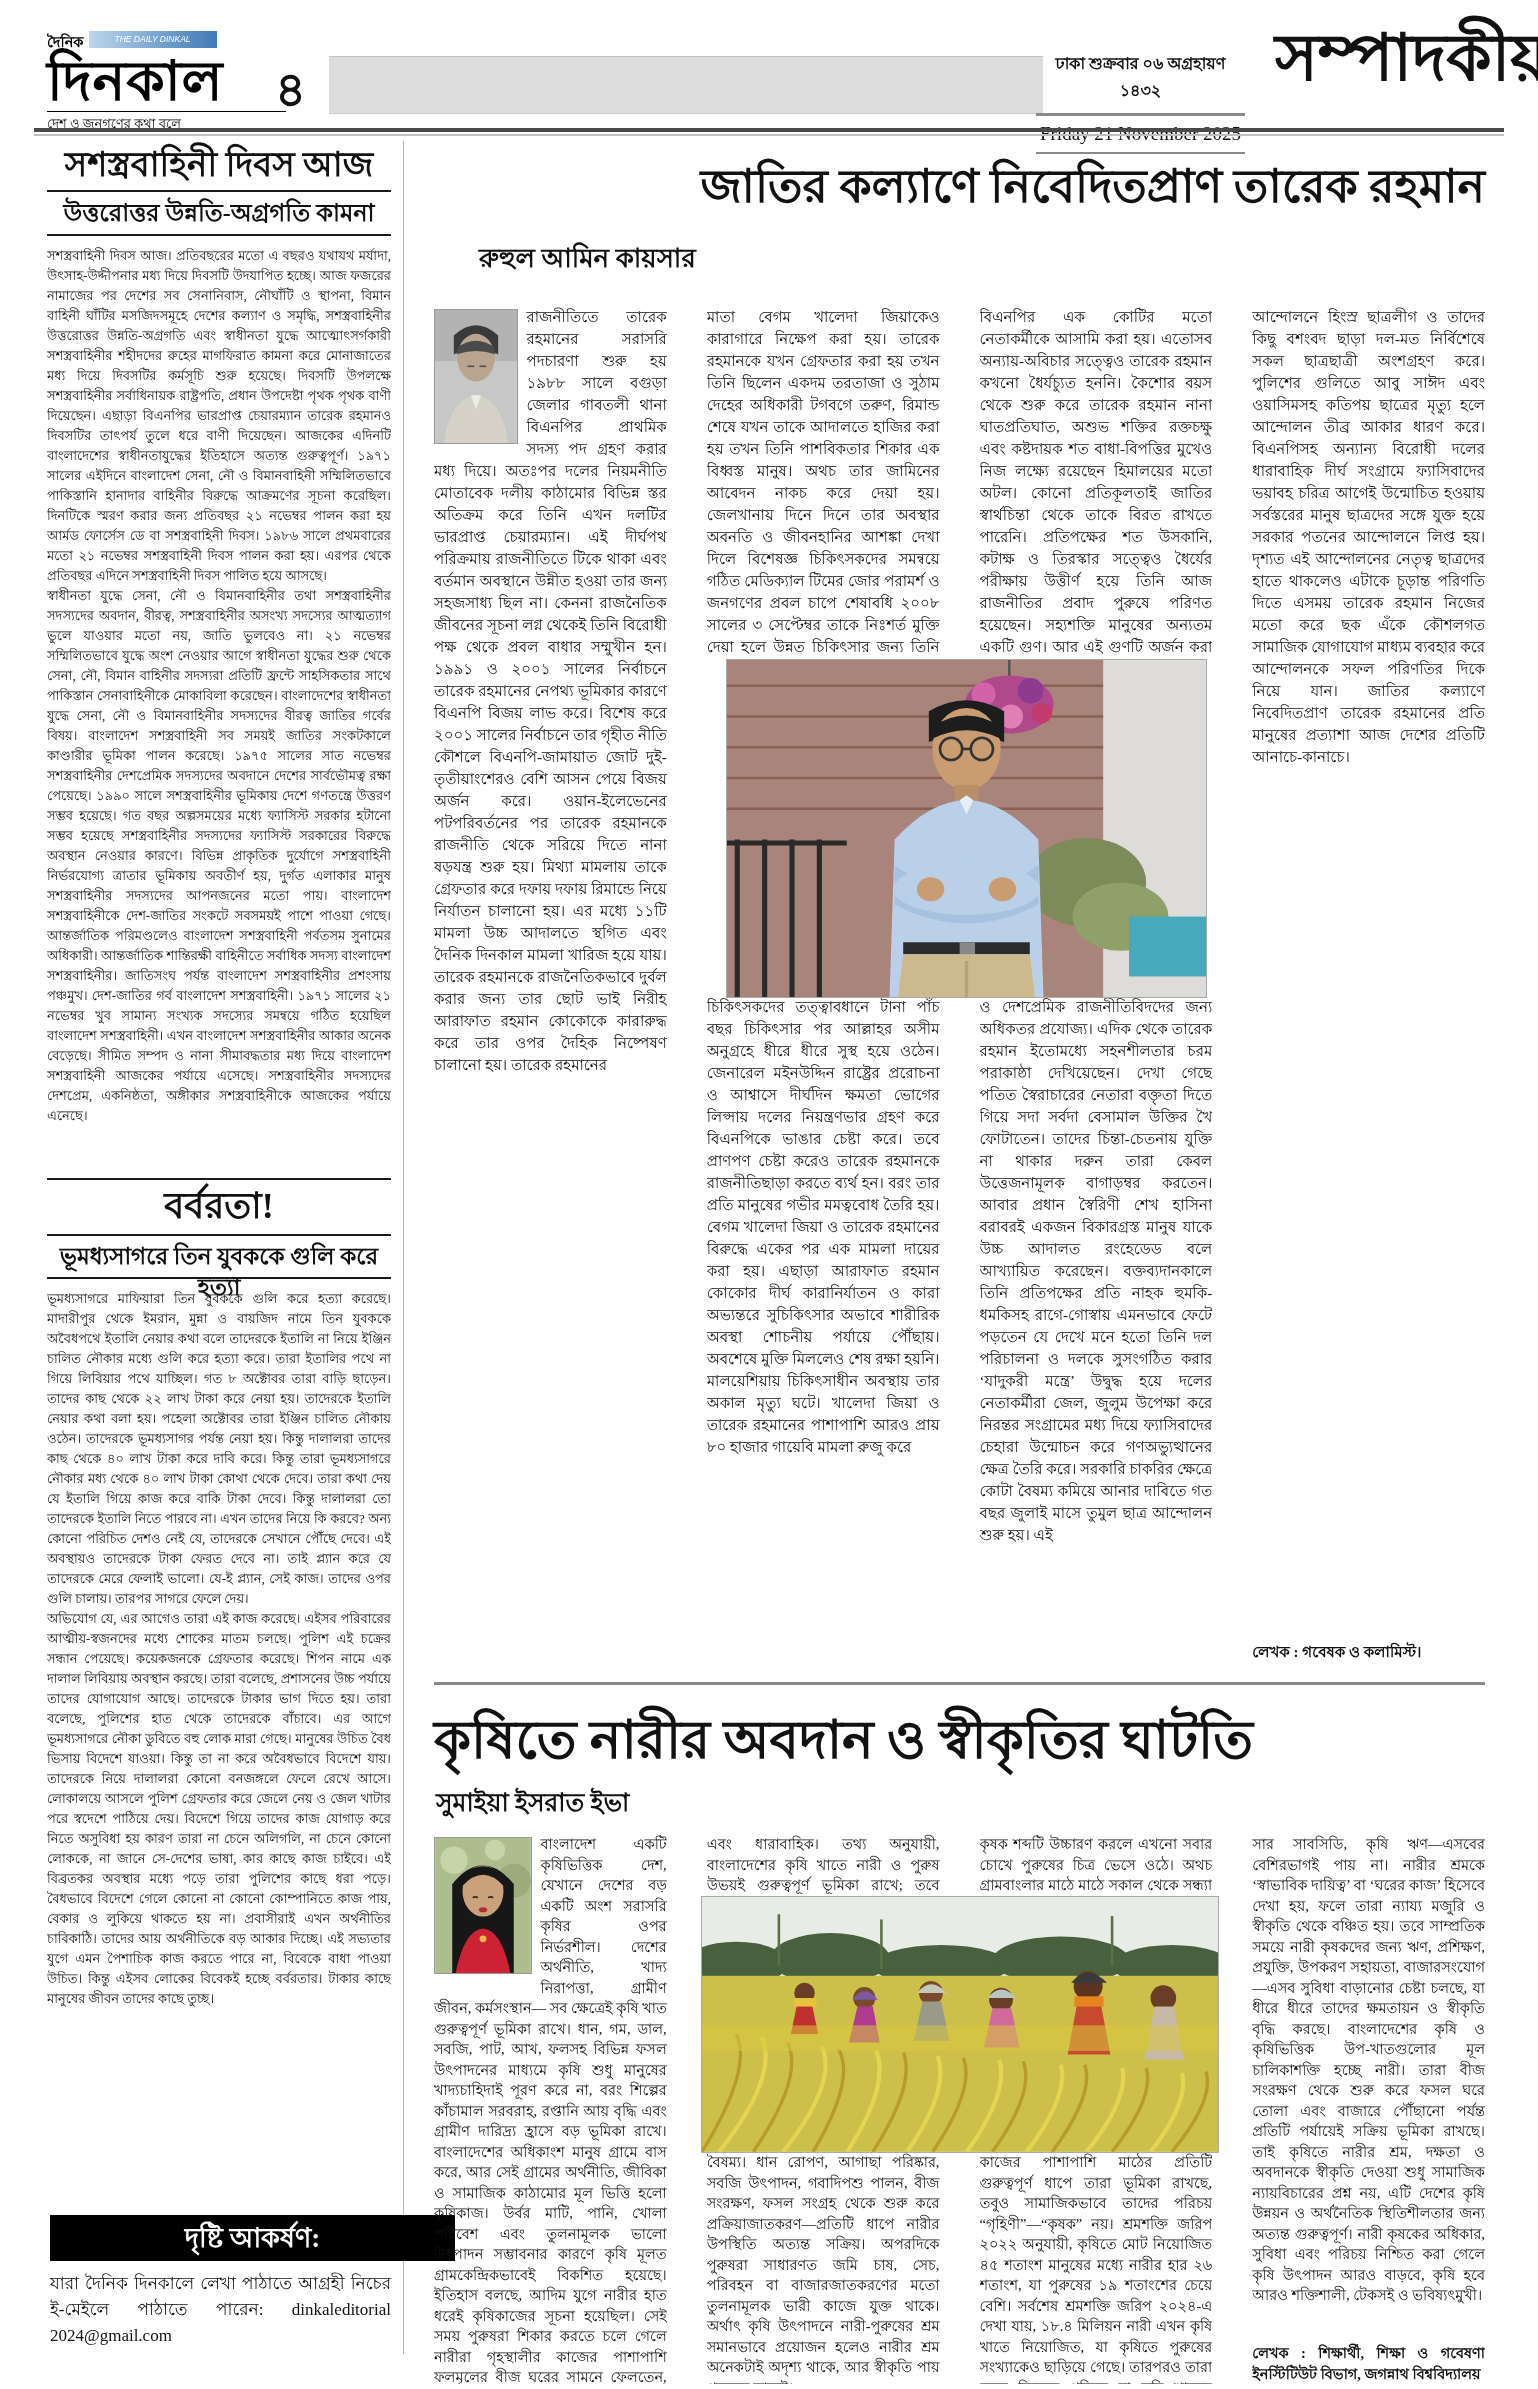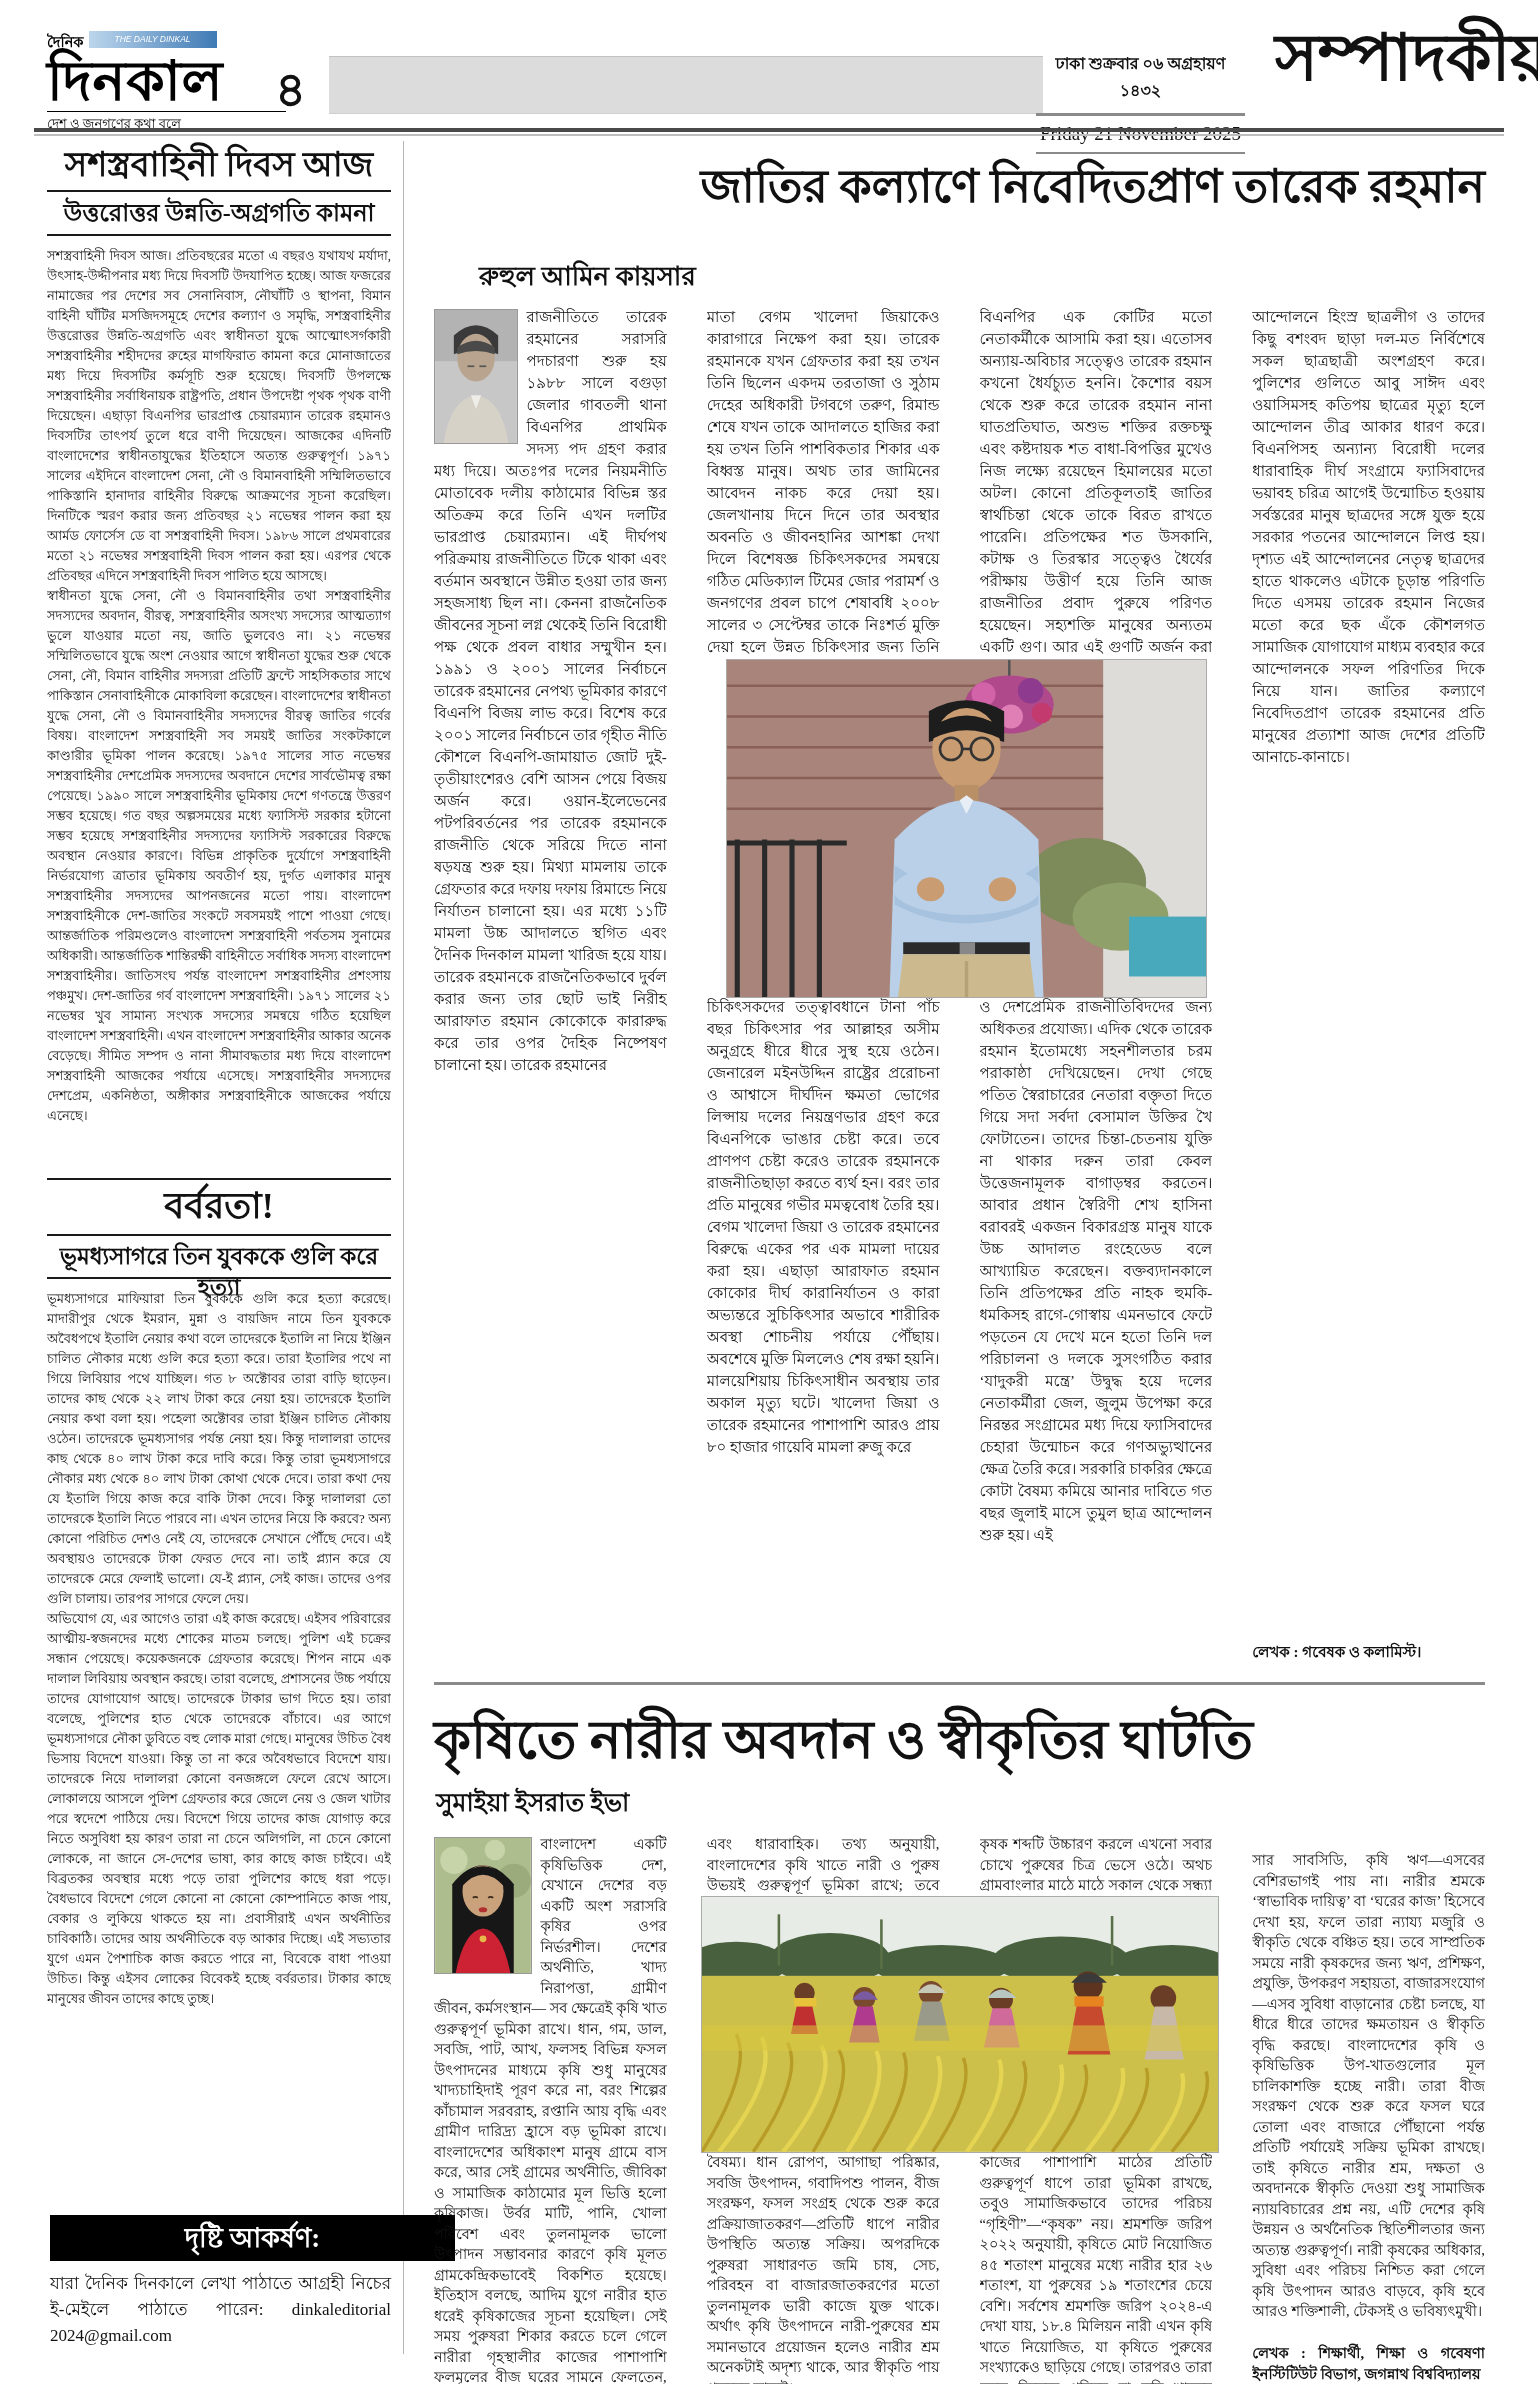--- a/index.html
+++ b/index.html
@@ -100,21 +100,21 @@
 
   <div class="abs body-text" style="left:47px;top:1289px;width:344px;height:899px;">
     <p class="para">ভূমধ্যসাগরে মাফিয়ারা তিন যুবককে গুলি করে হত্যা করেছে। মাদারীপুর থেকে ইমরান, মুন্না ও বায়জিদ নামে তিন যুবককে অবৈধপথে ইতালি নেয়ার কথা বলে তাদেরকে ইতালি না নিয়ে ইঞ্জিন চালিত নৌকার মধ্যে গুলি করে হত্যা করে। তারা ইতালির পথে না গিয়ে লিবিয়ার পথে যাচ্ছিল। গত ৮ অক্টোবর তারা বাড়ি ছাড়েন। তাদের কাছ থেকে ২২ লাখ টাকা করে নেয়া হয়। তাদেরকে ইতালি নেয়ার কথা বলা হয়। পহেলা অক্টোবর তারা ইঞ্জিন চালিত নৌকায় ওঠেন। তাদেরকে ভূমধ্যসাগর পর্যন্ত নেয়া হয়। কিন্তু দালালরা তাদের কাছ থেকে ৪০ লাখ টাকা করে দাবি করে। কিন্তু তারা ভূমধ্যসাগরে নৌকার মধ্য থেকে ৪০ লাখ টাকা কোথা থেকে দেবে। তারা কথা দেয় যে ইতালি গিয়ে কাজ করে বাকি টাকা দেবে। কিন্তু দালালরা তো তাদেরকে ইতালি নিতে পারবে না। এখন তাদের নিয়ে কি করবে? অন্য কোনো পরিচিত দেশও নেই যে, তাদেরকে সেখানে পৌঁছে দেবে। এই অবস্থায়ও তাদেরকে টাকা ফেরত দেবে না। তাই প্ল্যান করে যে তাদেরকে মেরে ফেলাই ভালো। যে-ই প্ল্যান, সেই কাজ। তাদের ওপর গুলি চালায়। তারপর সাগরে ফেলে দেয়।</p>
     <p class="para">অভিযোগ যে, এর আগেও তারা এই কাজ করেছে। এইসব পরিবারের আত্মীয়-স্বজনদের মধ্যে শোকের মাতম চলছে। পুলিশ এই চক্রের সন্ধান পেয়েছে। কয়েকজনকে গ্রেফতার করেছে। শিপন নামে এক দালাল লিবিয়ায় অবস্থান করছে। তারা বলেছে, প্রশাসনের উচ্চ পর্যায়ে তাদের যোগাযোগ আছে। তাদেরকে টাকার ভাগ দিতে হয়। তারা বলেছে, পুলিশের হাত থেকে তাদেরকে বাঁচাবে। এর আগে ভূমধ্যসাগরে নৌকা ডুবিতে বহু লোক মারা গেছে। মানুষের উচিত বৈধ ভিসায় বিদেশে যাওয়া। কিন্তু তা না করে অবৈধভাবে বিদেশে যায়। তাদেরকে নিয়ে দালালরা কোনো বনজঙ্গলে ফেলে রেখে আসে। লোকালয়ে আসলে পুলিশ গ্রেফতার করে জেলে নেয় ও জেল খাটার পরে স্বদেশে পাঠিয়ে দেয়। বিদেশে গিয়ে তাদের কাজ যোগাড় করে নিতে অসুবিধা হয় কারণ তারা না চেনে অলিগলি, না চেনে কোনো লোককে, না জানে সে-দেশের ভাষা, কার কাছে কাজ চাইবে। এই বিব্রতকর অবস্থার মধ্যে পড়ে তারা পুলিশের কাছে ধরা পড়ে। বৈধভাবে বিদেশে গেলে কোনো না কোনো কোম্পানিতে কাজ পায়, বেকার ও লুকিয়ে থাকতে হয় না। প্রবাসীরাই এখন অর্থনীতির চাবিকাঠি। তাদের আয় অর্থনীতিকে বড় আকার দিচ্ছে। এই সভ্যতার যুগে এমন পৈশাচিক কাজ করতে পারে না, বিবেকে বাধা পাওয়া উচিত। কিন্তু এইসব লোকের বিবেকই হচ্ছে বর্বরতার। টাকার কাছে মানুষের জীবন তাদের কাছে তুচ্ছ।</p>
   </div>
 
   <div class="abs notice-box" style="left:50px;top:2215px;width:405px;height:46px;">দৃষ্টি আকর্ষণ:</div>
   <div class="abs notice-body" style="left:50px;top:2271px;width:341px;">যারা দৈনিক দিনকালে লেখা পাঠাতে আগ্রহী নিচের ই-মেইলে পাঠাতে পারেন: dinkaleditorial 2024@gmail.com</div>
 
   <div class="abs a1-headline" style="left:434px;top:142px;width:1051px;">জাতির কল্যাণে নিবেদিতপ্রাণ তারেক রহমান</div>
-  <div class="abs byline" style="left:479px;top:256px;">রুহুল আমিন কায়সার</div>
+  <div class="abs byline" style="left:479px;top:238px;">রুহুল আমিন কায়সার</div>
 
   <div class="abs textarea" style="left:434px;top:306px;width:1051px;height:1357px;">
 
     <div class="col">
       <div class="fulltext">
         <span class="author-photo" style="display:block;width:82px;height:133px;">
           <svg width="82" height="133" viewBox="0 0 96 156" xmlns="http://www.w3.org/2000/svg">
             <rect width="96" height="156" fill="#c7c7c7"></rect>
             <rect width="96" height="60" fill="#b3b3b3"></rect>
             <path d="M22 30 Q48 6 74 30 L74 52 Q48 40 22 52 Z" fill="#3a3a3a"></path>
@@ -242,21 +242,21 @@
       <div class="spacer" style="height:258px;"></div>
       <div class="block-bottom">বৈষম্য। ধান রোপণ, আগাছা পরিষ্কার, সবজি উৎপাদন, গবাদিপশু পালন, বীজ সংরক্ষণ, ফসল সংগ্রহ থেকে শুরু করে প্রক্রিয়াজাতকরণ—প্রতিটি ধাপে নারীর উপস্থিতি অত্যন্ত সক্রিয়। অপরদিকে পুরুষরা সাধারণত জমি চাষ, সেচ, পরিবহন বা বাজারজাতকরণের মতো তুলনামূলক ভারী কাজে যুক্ত থাকে। অর্থাৎ কৃষি উৎপাদনে নারী-পুরুষের শ্রম সমানভাবে প্রয়োজন হলেও নারীর শ্রম অনেকটাই অদৃশ্য থাকে, আর স্বীকৃতি পায় পুরুষের কাজই।</div>
     </div>
 
     <div class="col" style="font-size:14.5px;line-height:20.5px;">
       <div class="block-top">কৃষক শব্দটি উচ্চারণ করলে এখনো সবার চোখে পুরুষের চিত্র ভেসে ওঠে। অথচ গ্রামবাংলার মাঠে মাঠে সকাল থেকে সন্ধ্যা পর্যন্ত নারী শ্রমিকরা অক্লান্ত পরিশ্রম করে যাচ্ছে।</div>
       <div class="spacer" style="height:258px;"></div>
       <div class="block-bottom">কাজের পাশাপাশি মাঠের প্রতিটি গুরুত্বপূর্ণ ধাপে তারা ভূমিকা রাখছে, তবুও সামাজিকভাবে তাদের পরিচয় “গৃহিণী”—“কৃষক” নয়। শ্রমশক্তি জরিপ ২০২২ অনুযায়ী, কৃষিতে মোট নিয়োজিত ৪৫ শতাংশ মানুষের মধ্যে নারীর হার ২৬ শতাংশ, যা পুরুষের ১৯ শতাংশের চেয়ে বেশি। সর্বশেষ শ্রমশক্তি জরিপ ২০২৪-এ দেখা যায়, ১৮.৪ মিলিয়ন নারী এখন কৃষি খাতে নিয়োজিত, যা কৃষিতে পুরুষের সংখ্যাকেও ছাড়িয়ে গেছে। তারপরও তারা কৃষক হিসেবে পরিচয় বা কৃষি খাতের সুবিধা— যেমন কৃষক কার্ড,</div>
     </div>
 
-    <div class="col" style="font-size:14.5px;line-height:20.5px;margin-top:16px;">
+    <div class="col" style="font-size:14.5px;line-height:20.5px;">
       <div class="fulltext">সার সাবসিডি, কৃষি ঋণ—এসবের বেশিরভাগই পায় না। নারীর শ্রমকে ‘স্বাভাবিক দায়িত্ব’ বা ‘ঘরের কাজ’ হিসেবে দেখা হয়, ফলে তারা ন্যায্য মজুরি ও স্বীকৃতি থেকে বঞ্চিত হয়। তবে সাম্প্রতিক সময়ে নারী কৃষকদের জন্য ঋণ, প্রশিক্ষণ, প্রযুক্তি, উপকরণ সহায়তা, বাজারসংযোগ—এসব সুবিধা বাড়ানোর চেষ্টা চলছে, যা ধীরে ধীরে তাদের ক্ষমতায়ন ও স্বীকৃতি বৃদ্ধি করছে। বাংলাদেশের কৃষি ও কৃষিভিত্তিক উপ-খাতগুলোর মূল চালিকাশক্তি হচ্ছে নারী। তারা বীজ সংরক্ষণ থেকে শুরু করে ফসল ঘরে তোলা এবং বাজারে পৌঁছানো পর্যন্ত প্রতিটি পর্যায়েই সক্রিয় ভূমিকা রাখছে। তাই কৃষিতে নারীর শ্রম, দক্ষতা ও অবদানকে স্বীকৃতি দেওয়া শুধু সামাজিক ন্যায়বিচারের প্রশ্ন নয়, এটি দেশের কৃষি উন্নয়ন ও অর্থনৈতিক স্থিতিশীলতার জন্য অত্যন্ত গুরুত্বপূর্ণ। নারী কৃষকের অধিকার, সুবিধা এবং পরিচয় নিশ্চিত করা গেলে কৃষি উৎপাদন আরও বাড়বে, কৃষি হবে আরও শক্তিশালী, টেকসই ও ভবিষ্যৎমুখী।</div>
       <div class="credit">লেখক : শিক্ষার্থী, শিক্ষা ও গবেষণা ইনস্টিটিউট বিভাগ, জগন্নাথ বিশ্ববিদ্যালয়</div>
     </div>
 
     <div class="photo-frame" style="left:267px;top:62px;width:516px;height:255px;">
       <svg width="516" height="255" viewBox="0 0 604 298" xmlns="http://www.w3.org/2000/svg">
         <rect width="604" height="298" fill="#dfe6df"></rect>
         <rect y="0" width="604" height="70" fill="#e7ece6"></rect>
         <g fill="#48603e">
           <ellipse cx="40" cy="78" rx="60" ry="26"></ellipse>

